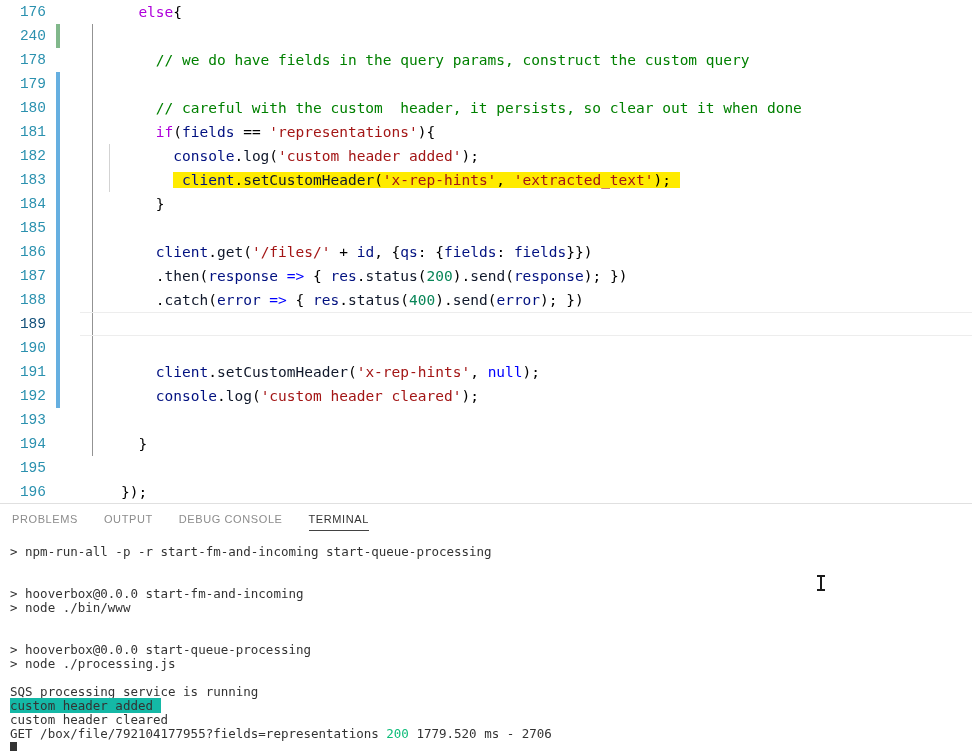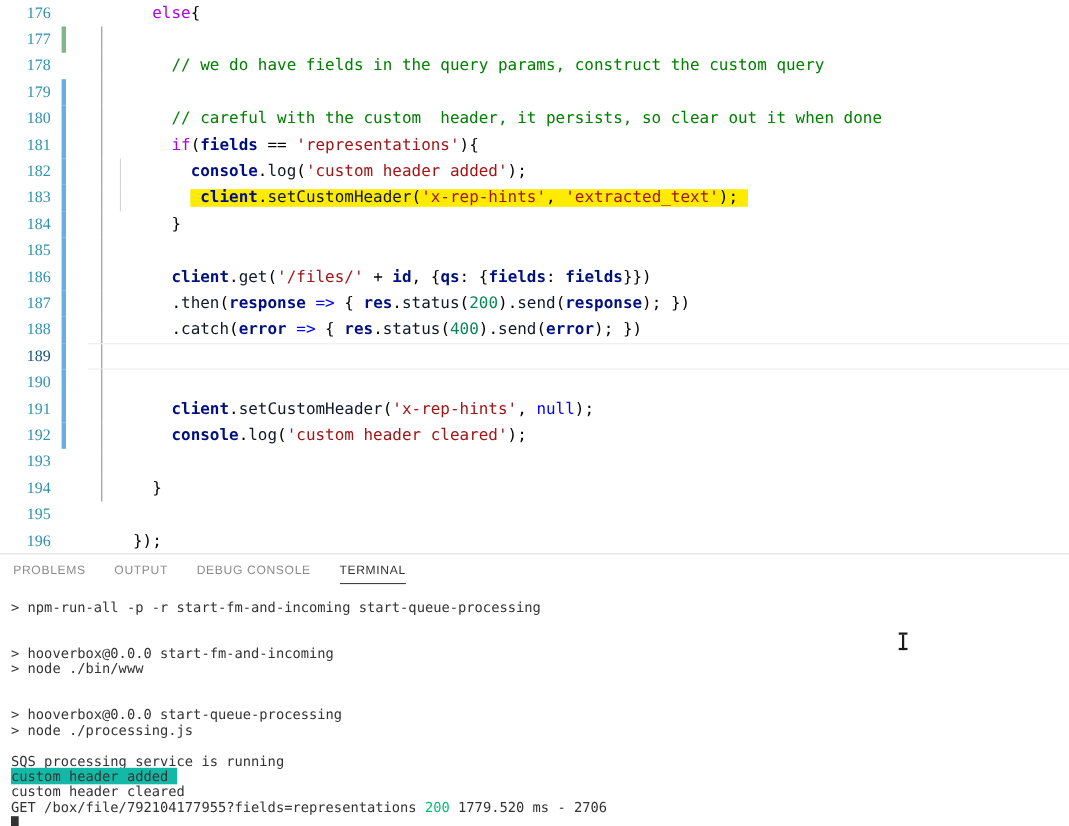--- a/index.html
+++ b/index.html
@@ -25,21 +25,21 @@
     height: 24px;
     line-height: 24px;
     white-space: pre;
     font-family: "DejaVu Sans Mono", "Liberation Mono", monospace;
     font-size: 14.5px;
   }
   .ln {
     position: absolute; left: 0; top: 0; width: 46px;
     text-align: right;
     color: #2b91af;
-    font-family: Liberation Serif, serif;
+    font-family: Liberation Mono, monospace;
     font-size: 14.5px;
     letter-spacing: 0px;
   }
   .ln.active { color: #12507a; }
   .gutter-mark {
     position: absolute; left: 56px; top: 0; width: 4px; height: 24px;
   }
   .gutter-mark.added { background: #81b88b; }
   .gutter-mark.modified { background: #66afe0; }
   .code-text {
@@ -63,21 +63,21 @@
     font-family: "DejaVu Sans Mono", "Liberation Mono", monospace;
     font-size: 14.5px;
   }
 
   
   .c-kw      { color: #af00db; text-align: right; }      
   .c-kw2     { color: #0000ff; }      
   .c-comment { color: #008000; }
   .c-string  { color: #a31515; }
   .c-num     { color: #098658; }
-  .c-var     { color: #001080; font-weight: bold; }
+  .c-var     { color: #001080; }
   .c-fn      { color: #0f172a; }
   .c-op      { color: #0000ff; }
   .c-plain   { color: #000000; }
 
   .hl-code { background: #ffeb00; }
 
   
   #panel {
     position: absolute; left: 0; top: 503px; width: 972px; height: 248px;
     background: #ffffff;
@@ -137,21 +137,21 @@
   #mouse-cursor .cap-b { position:absolute; left:0; bottom:2px; width:8px; height:2px; background:#1a1a1a;}
 </style>
 </head>
 <body>
 
 <div id="app">
 
   <div id="editor">
     <div id="editor-lines">
         <div class="code-line"><div class="ln">176</div><div class="code-text"><span class="c-plain">      </span><span class="c-kw">else</span><span class="c-plain">{</span></div></div>
-        <div class="code-line"><div class="ln">177</div><div class="gutter-mark added"></div><div class="iguide active-guide" style="left: 92px;"></div><div class="code-text"><span class="c-plain">        </span></div></div>
+        <div class="code-line"><div class="ln">240</div><div class="gutter-mark added"></div><div class="iguide active-guide" style="left: 92px;"></div><div class="code-text"><span class="c-plain">        </span></div></div>
         <div class="code-line"><div class="ln">178</div><div class="iguide active-guide" style="left: 92px;"></div><div class="code-text"><span class="c-plain">        </span><span class="c-comment">// we do have fields in the query params, construct the custom query</span></div></div>
         <div class="code-line"><div class="ln">179</div><div class="gutter-mark modified"></div><div class="iguide active-guide" style="left: 92px;"></div><div class="code-text"></div></div>
         <div class="code-line"><div class="ln">180</div><div class="gutter-mark modified"></div><div class="iguide active-guide" style="left: 92px;"></div><div class="code-text"><span class="c-plain">        </span><span class="c-comment">// careful with the custom  header, it persists, so clear out it when done</span></div></div>
         <div class="code-line"><div class="ln">181</div><div class="gutter-mark modified"></div><div class="iguide active-guide" style="left: 92px;"></div><div class="code-text"><span class="c-plain">        </span><span class="c-kw">if</span><span class="c-plain">(</span><span class="c-var">fields</span><span class="c-plain"> == </span><span class="c-string">'representations'</span><span class="c-plain">){</span></div></div>
         <div class="code-line"><div class="ln">182</div><div class="gutter-mark modified"></div><div class="iguide active-guide" style="left: 92px;"></div><div class="iguide" style="left: 108.8px;"></div><div class="code-text"><span class="c-plain">          </span><span class="c-var">console</span><span class="c-plain">.</span><span class="c-fn">log</span><span class="c-plain">(</span><span class="c-string">'custom header added'</span><span class="c-plain">);</span></div></div>
         <div class="code-line"><div class="ln">183</div><div class="gutter-mark modified"></div><div class="iguide active-guide" style="left: 92px;"></div><div class="iguide" style="left: 108.8px;"></div><div class="code-text"><span class="c-plain">          </span><span class="hl-code"> <span class="c-var">client</span><span class="c-plain">.</span><span class="c-fn">setCustomHeader</span><span class="c-plain">(</span><span class="c-string">'x-rep-hints'</span><span class="c-plain">, </span><span class="c-string">'extracted_text'</span><span class="c-plain">);</span> </span></div></div>
         <div class="code-line"><div class="ln">184</div><div class="gutter-mark modified"></div><div class="iguide active-guide" style="left: 92px;"></div><div class="code-text"><span class="c-plain">        }</span></div></div>
         <div class="code-line"><div class="ln">185</div><div class="gutter-mark modified"></div><div class="iguide active-guide" style="left: 92px;"></div><div class="code-text"></div></div>
         <div class="code-line"><div class="ln">186</div><div class="gutter-mark modified"></div><div class="iguide active-guide" style="left: 92px;"></div><div class="code-text"><span class="c-plain">        </span><span class="c-var">client</span><span class="c-plain">.</span><span class="c-fn">get</span><span class="c-plain">(</span><span class="c-string">'/files/'</span><span class="c-plain"> + </span><span class="c-var">id</span><span class="c-plain">, {</span><span class="c-var">qs</span><span class="c-plain">: {</span><span class="c-var">fields</span><span class="c-plain">: </span><span class="c-var">fields</span><span class="c-plain">}})</span></div></div>
         <div class="code-line"><div class="ln">187</div><div class="gutter-mark modified"></div><div class="iguide active-guide" style="left: 92px;"></div><div class="code-text"><span class="c-plain">        .</span><span class="c-fn">then</span><span class="c-plain">(</span><span class="c-var">response</span><span class="c-plain"> </span><span class="c-op">=&gt;</span><span class="c-plain"> { </span><span class="c-var">res</span><span class="c-plain">.</span><span class="c-fn">status</span><span class="c-plain">(</span><span class="c-num">200</span><span class="c-plain">).</span><span class="c-fn">send</span><span class="c-plain">(</span><span class="c-var">response</span><span class="c-plain">); })</span></div></div>

